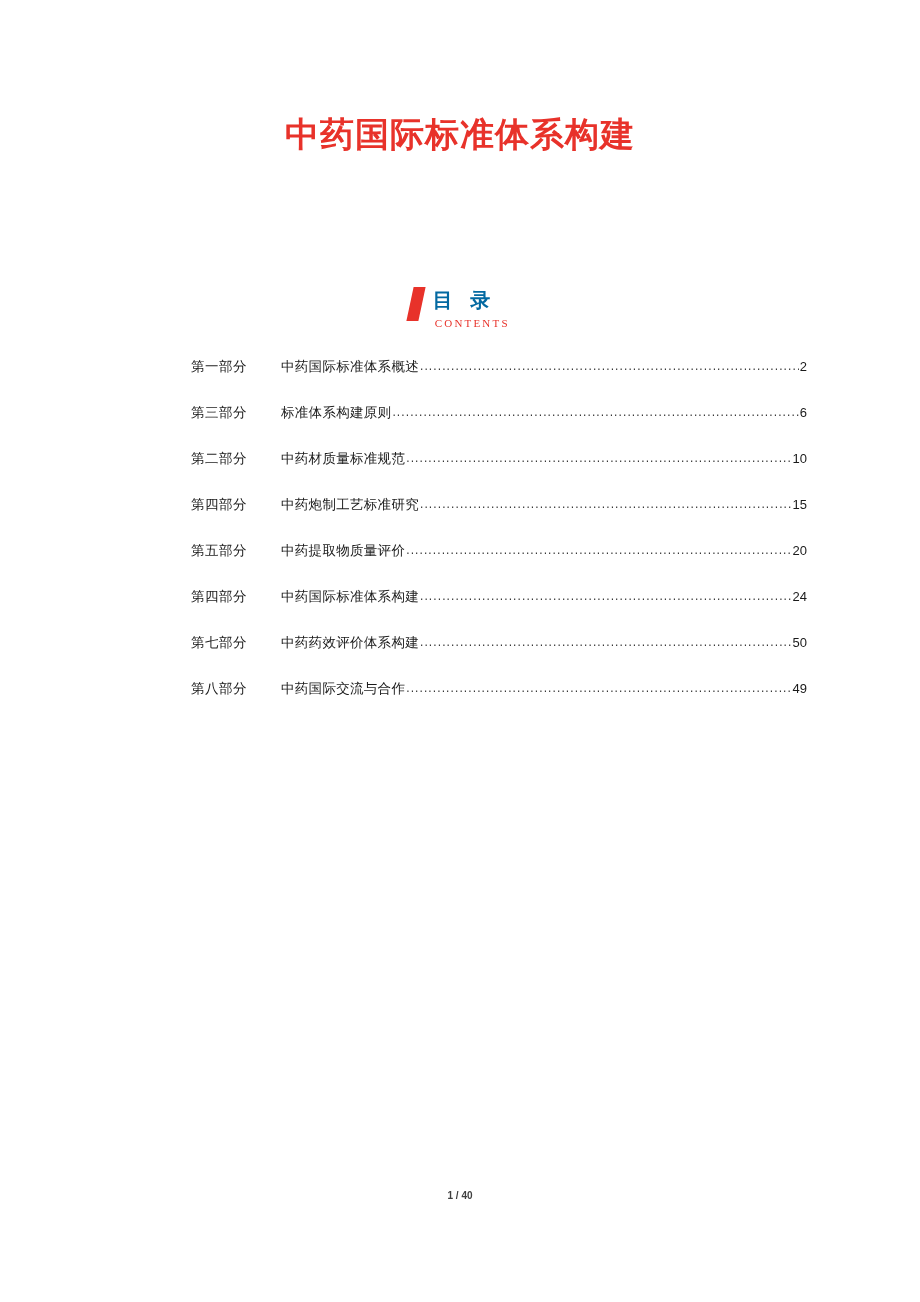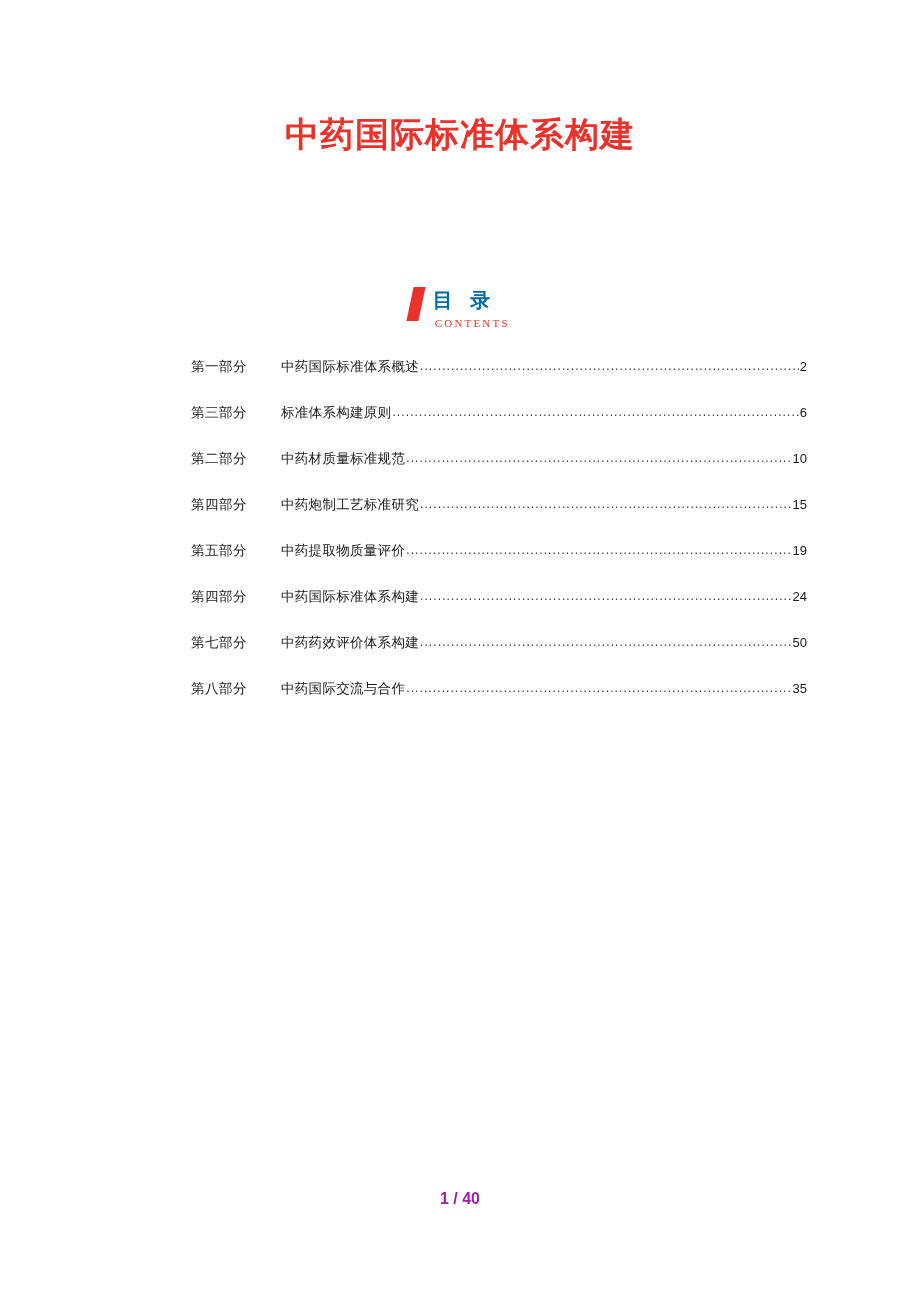--- a/index.html
+++ b/index.html
@@ -118,23 +118,23 @@
     flex: 0 0 auto;
     text-align: right;
     font-size: 13px;
   }
   .footer {
     position: absolute;
     left: 0;
     top: 1190px;
     width: 920px;
     text-align: center;
-    font-size: 16px;
+    font-size: 10px;
     font-weight: bold;
-    color: #a21caf;
+    color: #404040;
   }
 </style>
 </head>
 <body>
 
 <div class="page">
 
   <div class="doc-title">中药国际标准体系构建</div>
 
   <div class="toc-header">
@@ -174,41 +174,41 @@
       <span class="toc-part">第四部分</span>
       <span class="toc-label">中药炮制工艺标准研究</span>
       <span class="toc-dots">........................................................................................................................................................</span>
       <span class="toc-page">15</span>
     </div>
 
     <div class="toc-row">
       <span class="toc-part">第五部分</span>
       <span class="toc-label">中药提取物质量评价</span>
       <span class="toc-dots">........................................................................................................................................................</span>
-      <span class="toc-page">19</span>
+      <span class="toc-page">20</span>
     </div>
 
     <div class="toc-row">
       <span class="toc-part">第四部分</span>
       <span class="toc-label">中药国际标准体系构建</span>
       <span class="toc-dots">........................................................................................................................................................</span>
       <span class="toc-page">24</span>
     </div>
 
     <div class="toc-row">
       <span class="toc-part">第七部分</span>
       <span class="toc-label">中药药效评价体系构建</span>
       <span class="toc-dots">........................................................................................................................................................</span>
       <span class="toc-page">50</span>
     </div>
 
     <div class="toc-row">
       <span class="toc-part">第八部分</span>
       <span class="toc-label">中药国际交流与合作</span>
       <span class="toc-dots">........................................................................................................................................................</span>
-      <span class="toc-page">35</span>
+      <span class="toc-page">49</span>
     </div>
 
   </div>
 
   <div class="footer">1 / 40</div>
 
 </div>
 
 </body></html>

